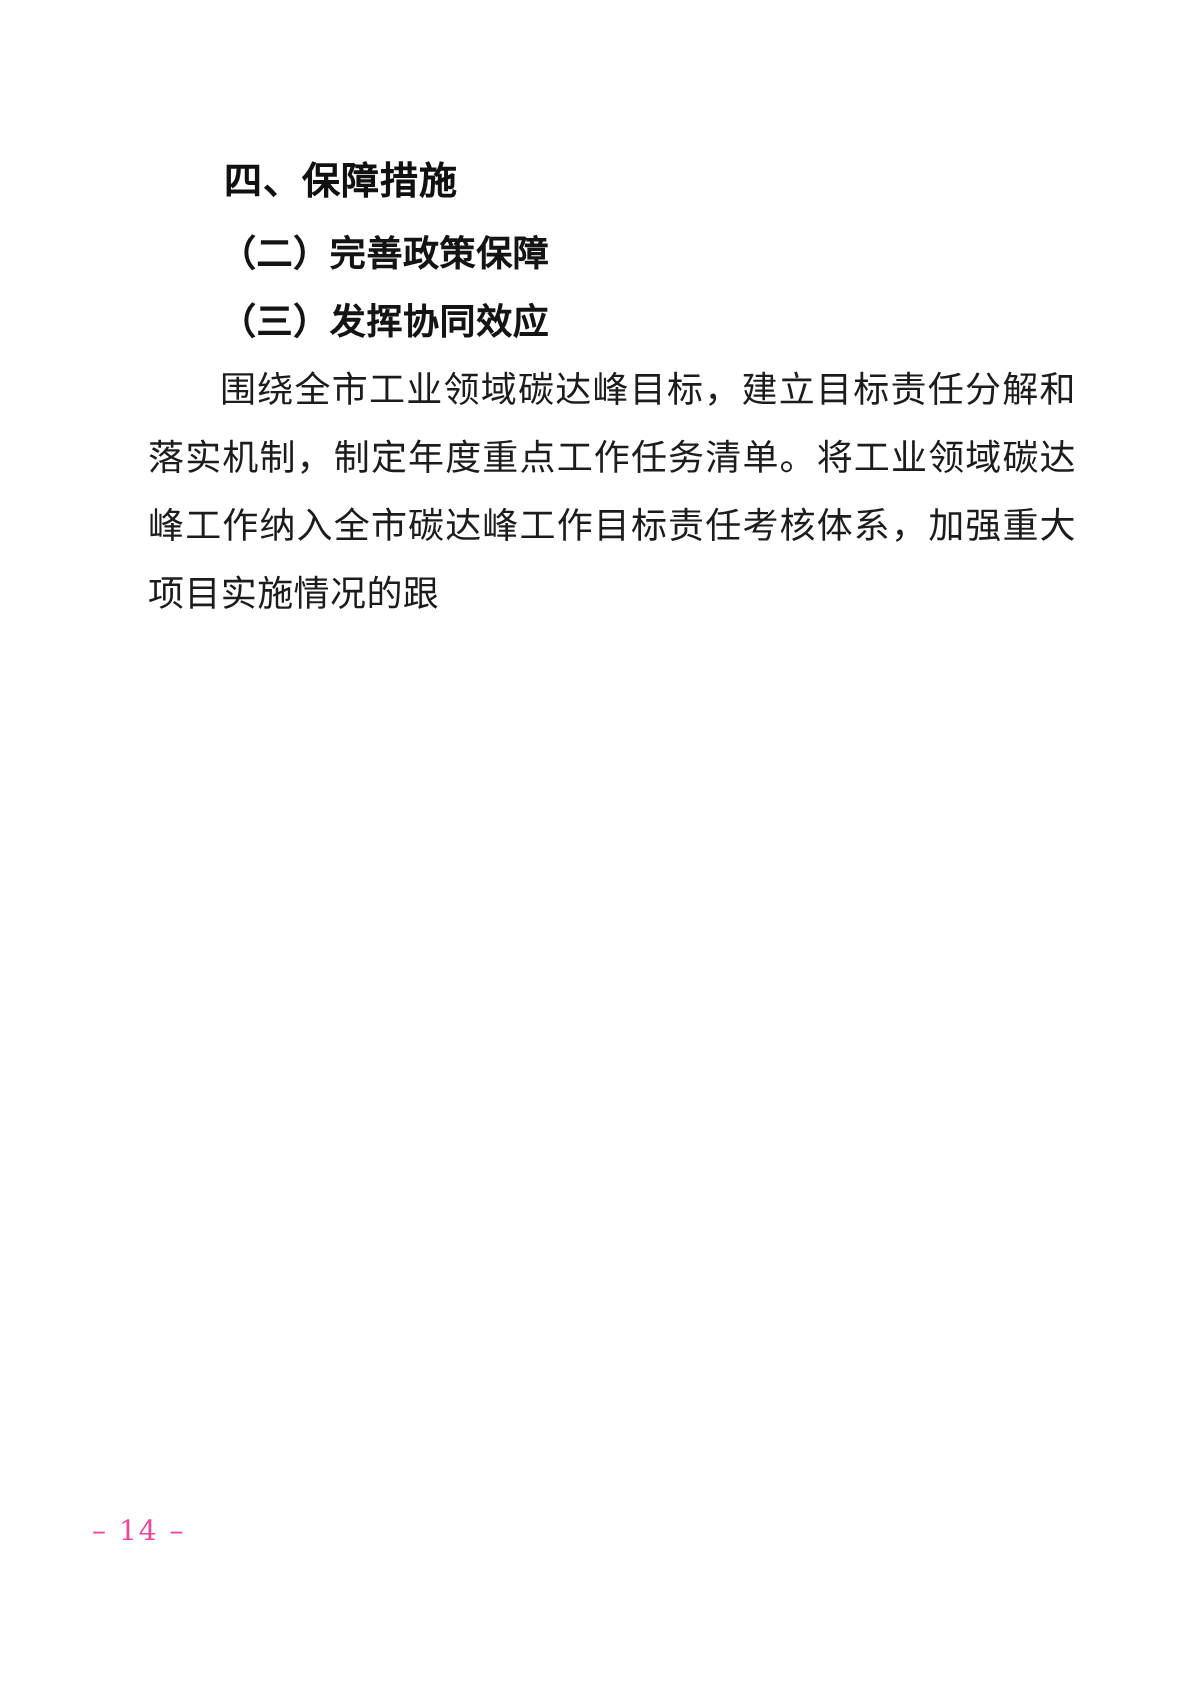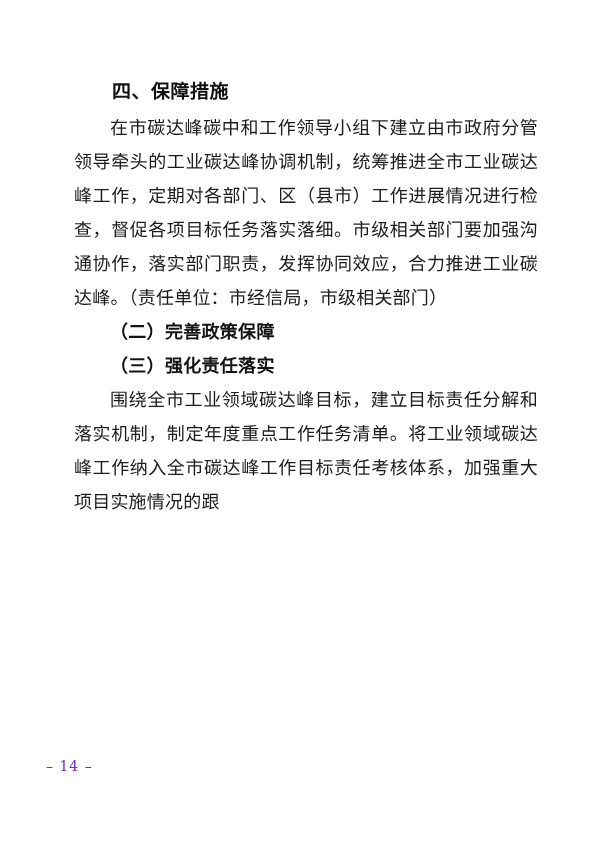--- a/index.html
+++ b/index.html
@@ -65,40 +65,39 @@
   }
 
   
   .page-number {
     position: absolute;
     left: 46px;
     top: 756px;
     font-size: 14px;
     line-height: 20px;
     letter-spacing: 1px;
-    color: #6d28d9;
+    color: #ec4899;
     font-family: "DejaVu Serif", "Liberation Serif", serif;
   }
 </style>
 </head>
 <body>
 
 <div class="page">
 
   <div class="page-body">
 
     <h2 class="section-heading">四、保障措施</h2>
 
 
-    <p class="body-par">在市碳达峰碳中和工作领导小组下建立由市政府分管领导牵头的工业碳达峰协调机制，统筹推进全市工业碳达峰工作，定期对各部门、区（县市）工作进展情况进行检查，督促各项目标任务落实落细。市级相关部门要加强沟通协作，落实部门职责，发挥协同效应，合力推进工业碳达峰。（责任单位：市经信局，市级相关部门）</p>
 
     <h3 class="sub-heading">（二）完善政策保障</h3>
 
 
-    <h3 class="sub-heading">（三）强化责任落实</h3>
+    <h3 class="sub-heading">（三）发挥协同效应</h3>
 
     <p class="body-par">围绕全市工业领域碳达峰目标，建立目标责任分解和落实机制，制定年度重点工作任务清单。将工业领域碳达峰工作纳入全市碳达峰工作目标责任考核体系，加强重大项目实施情况的跟</p>
 
   </div>
 
   <div class="page-number">– 14 –</div>
 
 </div>
 
 </body></html>

